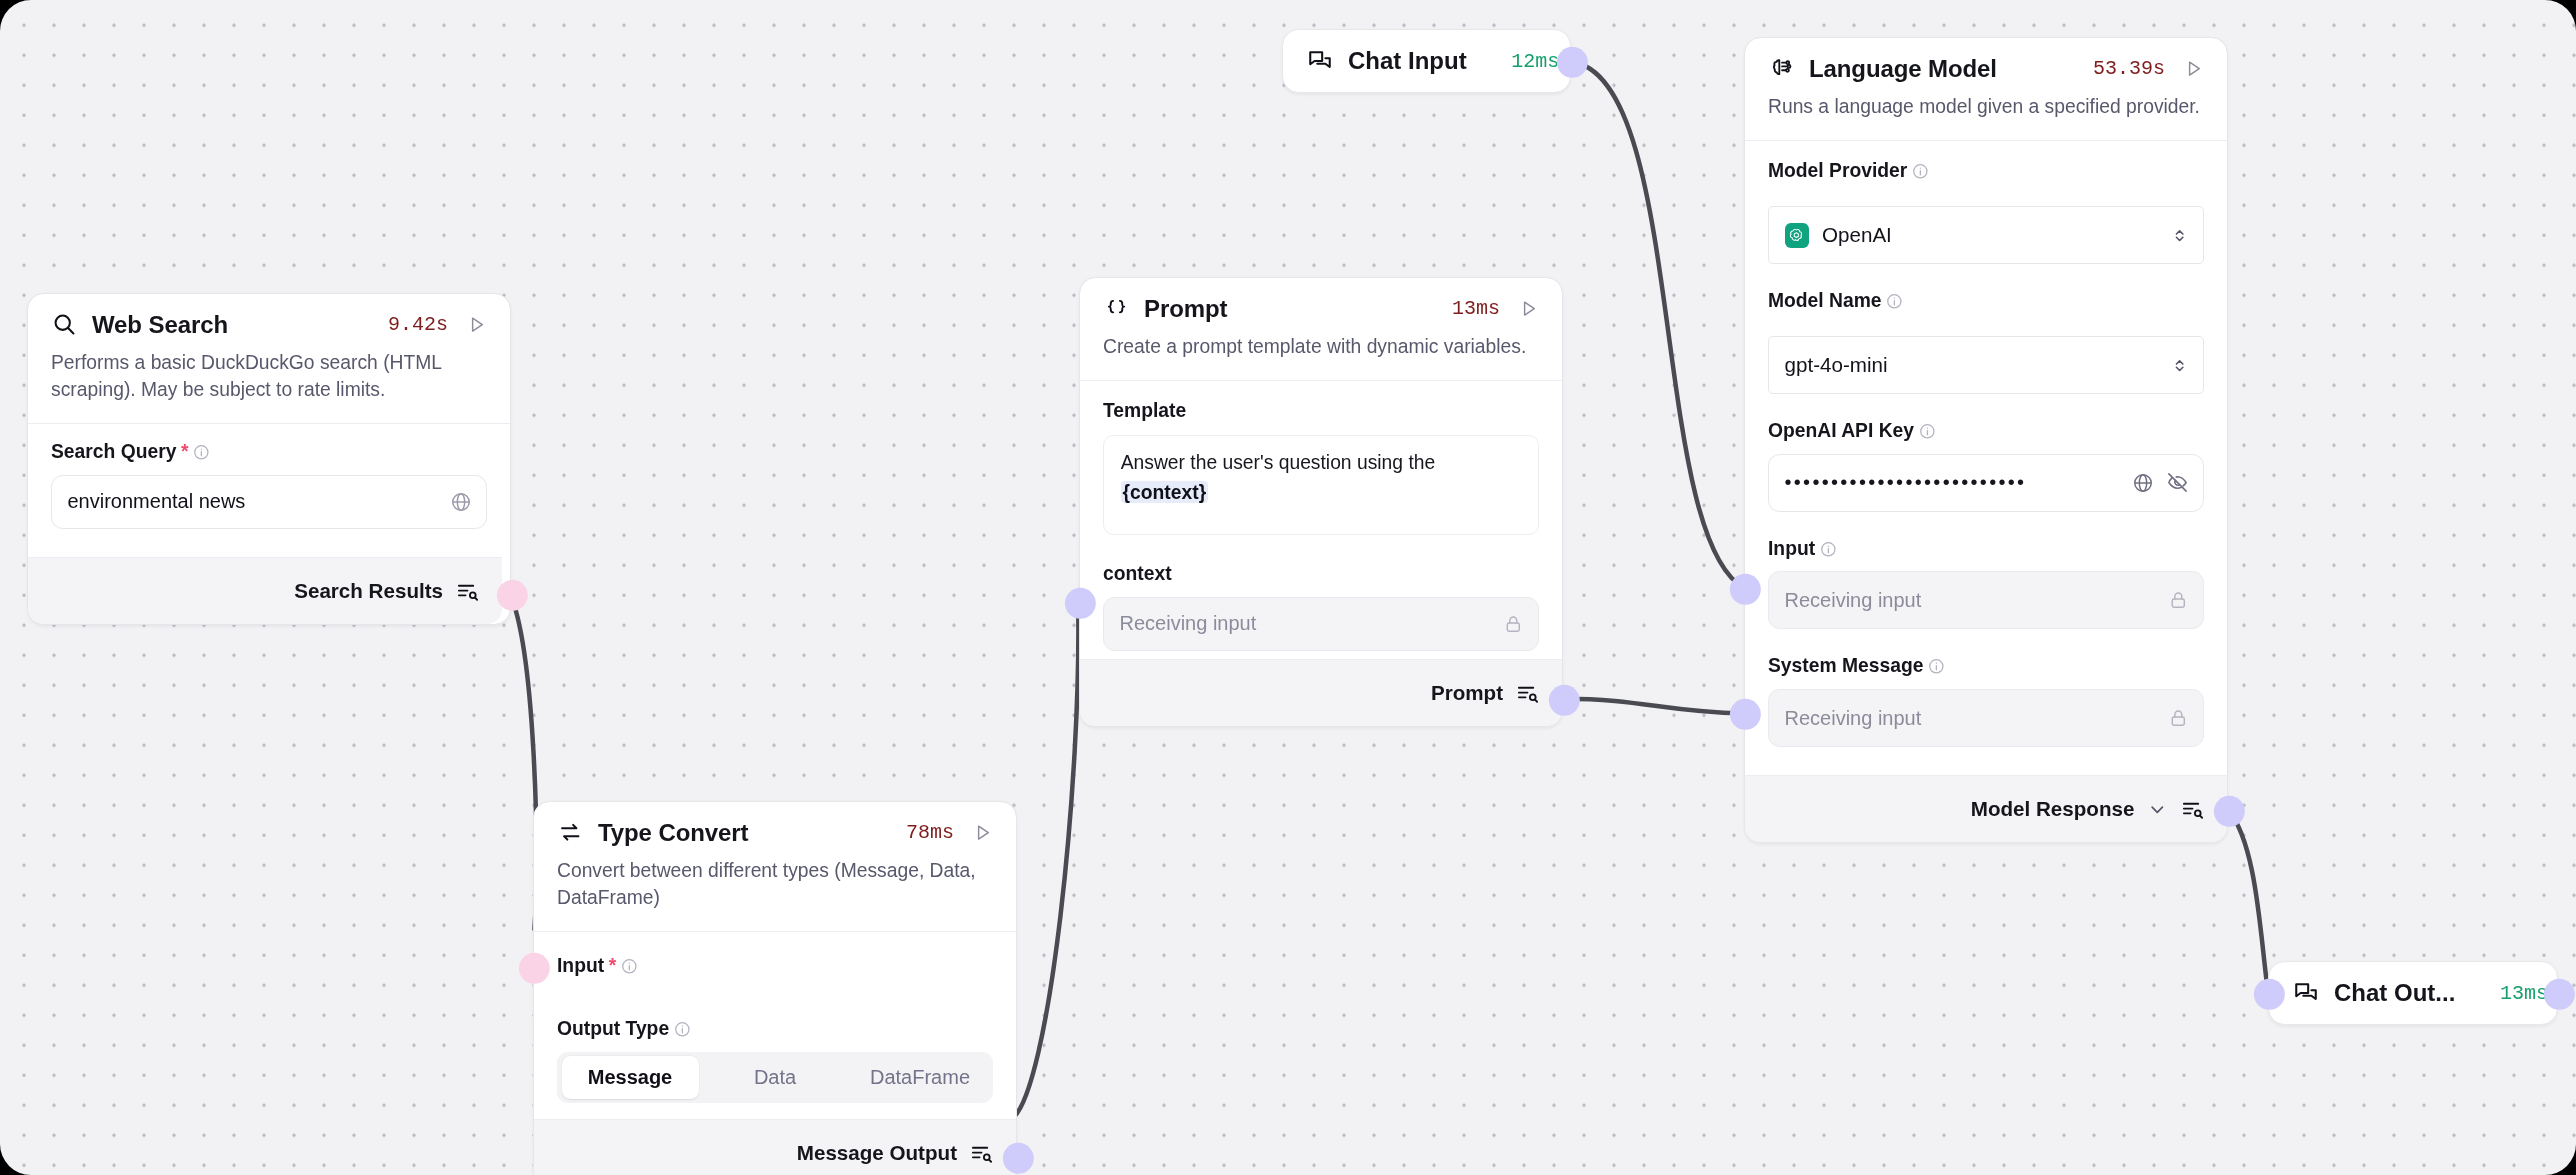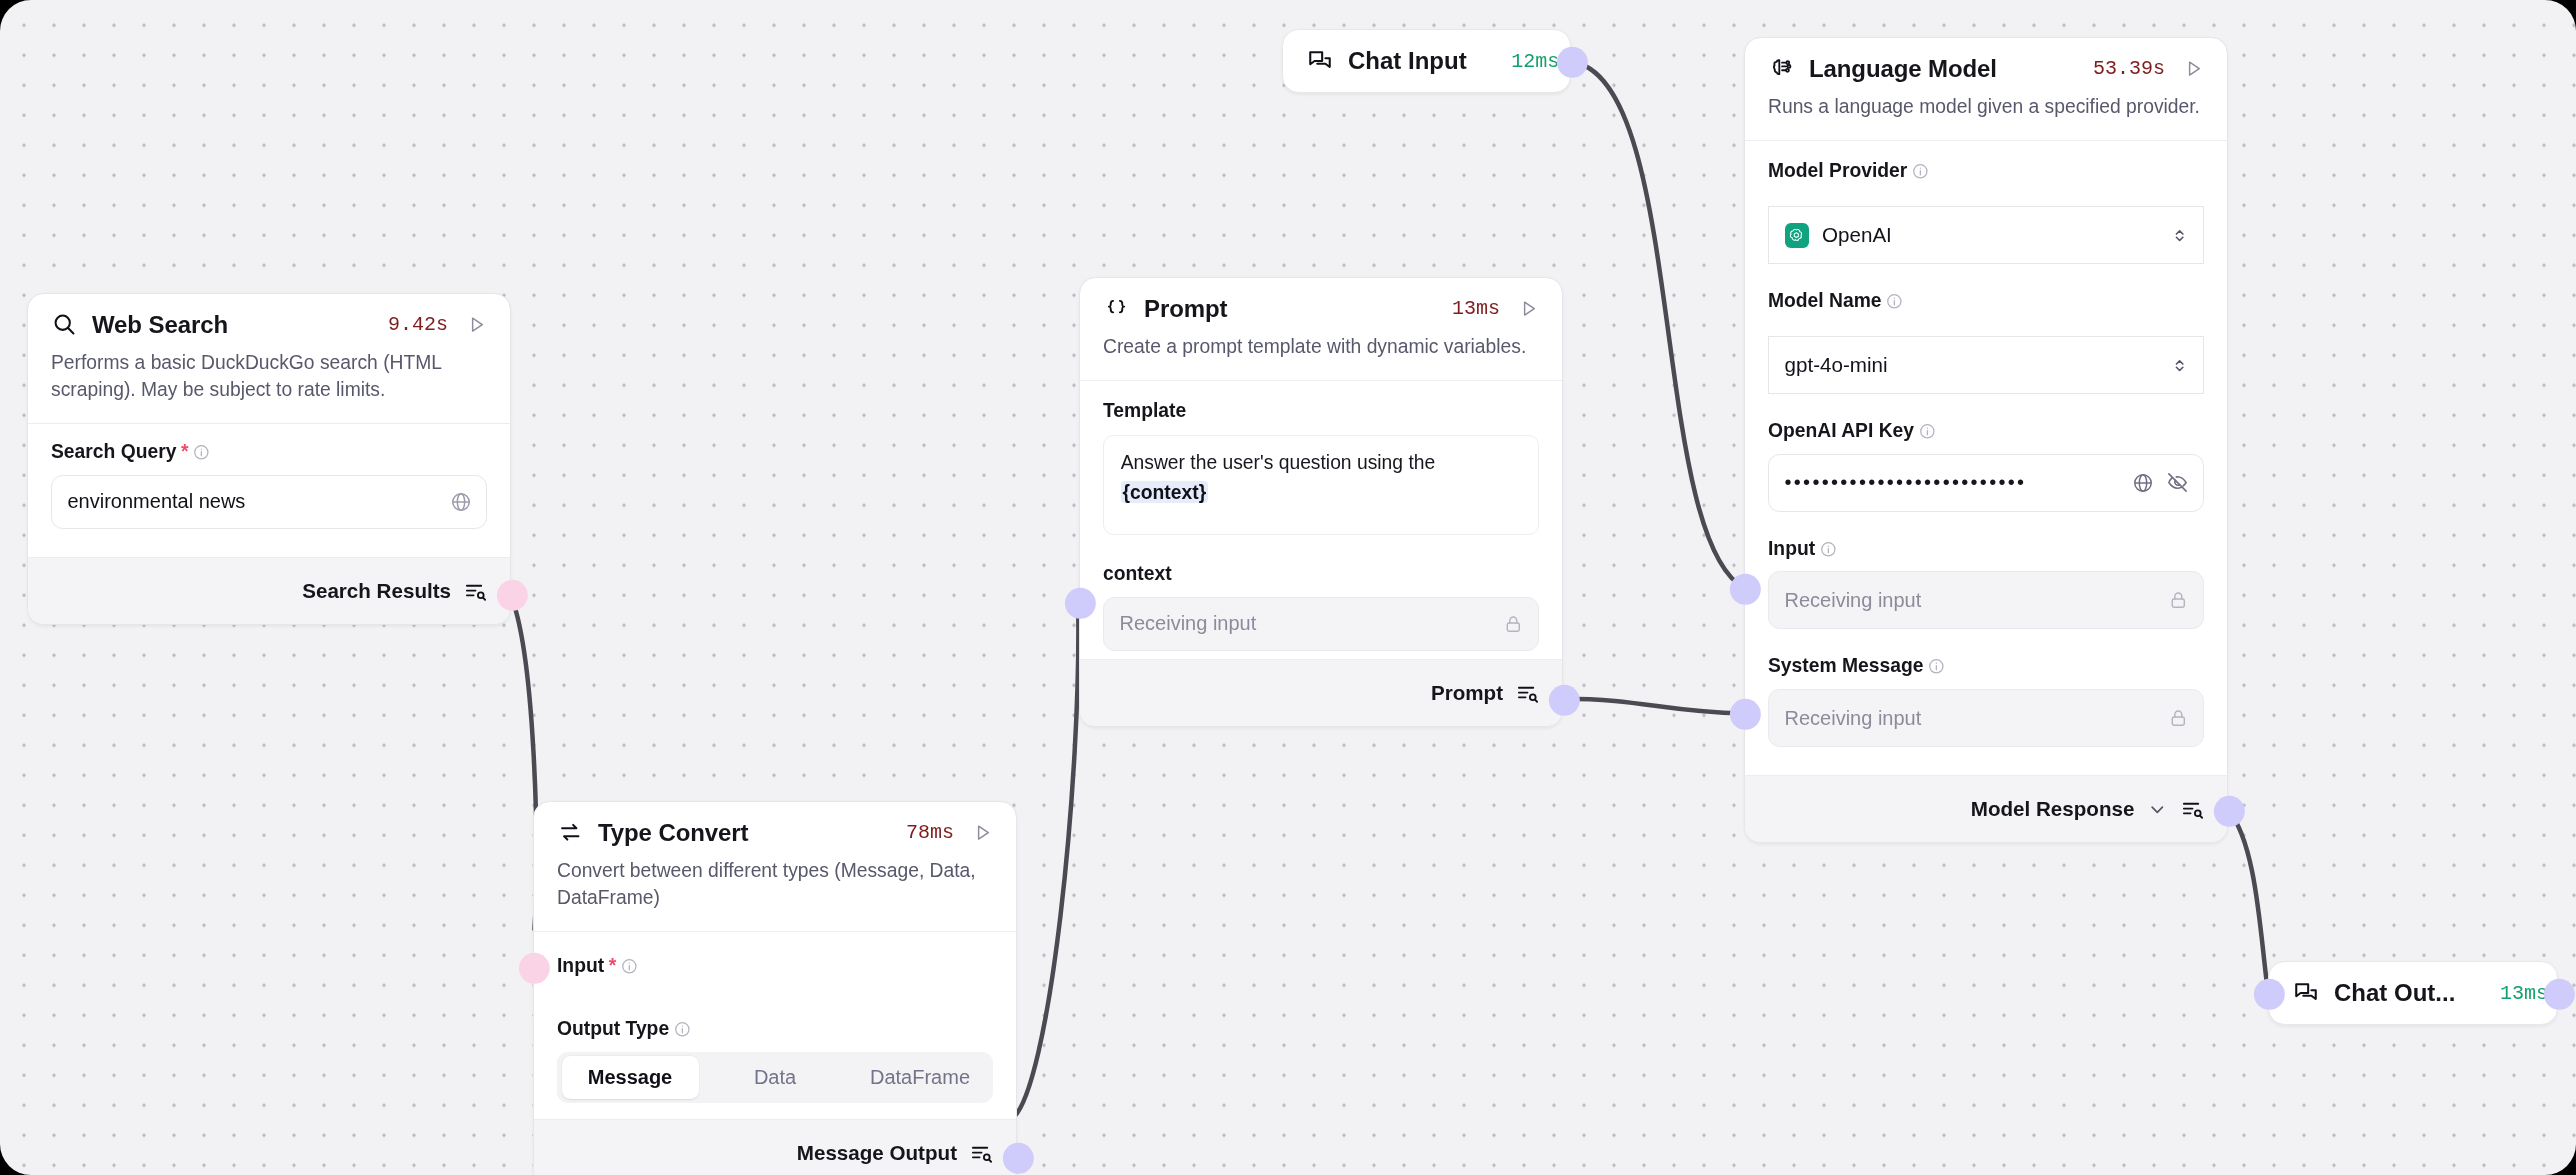--- a/index.html
+++ b/index.html
@@ -58,21 +58,21 @@
   .input-box {
     border: 1.6px solid #e6e6ea; border-radius: 11.6px; background: #fff;
     height: 54px; display: flex; align-items: center; padding: 0 14px 0 15.5px;
     font-size: 20px; color: #111119;
   }
   .input-box.locked { background: #f4f4f6; border-color: #eaeaee; color: #8b8b9b; }
   .input-box .val { flex: 1 1 auto; overflow: hidden; white-space: nowrap; }
   .input-box .trail { display: flex; align-items: center; gap: 11.6px; flex: 0 0 auto; }
 
   .select-box {
-    border: 1.6px solid #e6e6ea; border-radius: 0; background: #fff;
+    border: 1.6px solid #e6e6ea; border-radius: 5px; background: #fff;
     height: 58px; display: flex; align-items: center; padding: 0 14px 0 15.5px;
     font-size: 20.6px; color: #13131b; margin-top: 24px;
   }
   .select-box .val { flex: 1 1 auto; display: flex; align-items: center; gap: 13px; }
 
   .oai-logo { width: 24.5px; height: 24.5px; border-radius: 5.8px; background: #10a37f; display:flex; align-items:center; justify-content:center; flex:0 0 auto; }
 
   .textarea-box {
     border: 1.6px solid #ededf1; border-radius: 10.3px; background: #fff;
     padding: 13px 16.7px; font-size: 19.3px; line-height: 1.5; color: #17171f;
@@ -176,21 +176,21 @@
         <span class="val">environmental news</span>
         <span class="trail">
           <svg width="22" height="22" viewBox="0 0 24 24" fill="none" stroke="#9a9aab" stroke-width="1.6">
               <circle cx="12" cy="12" r="9"></circle>
               <ellipse cx="12" cy="12" rx="4" ry="9"></ellipse>
               <path d="M3 12h18"></path>
             </svg>
         </span>
       </div>
     </div>
-    <div class="footer" style="position:absolute; left:0; right:0; bottom:0;">
+    <div class="footer" style="position:absolute; left:0; right:8px; bottom:0;">
       <span class="flabel">Search Results</span>
       <svg width="23" height="23" viewBox="0 0 24 24" fill="none" stroke="#101018" stroke-width="1.9" stroke-linecap="round">
           <path d="M3 6h15M3 11h9M3 16h7"></path>
           <circle cx="17.5" cy="16" r="3"></circle>
           <path d="M19.8 18.4L22 20.6"></path>
         </svg>
     </div>
     <div class="handle pink" style="left:484px; top:301px;"></div>
   </div>
 

